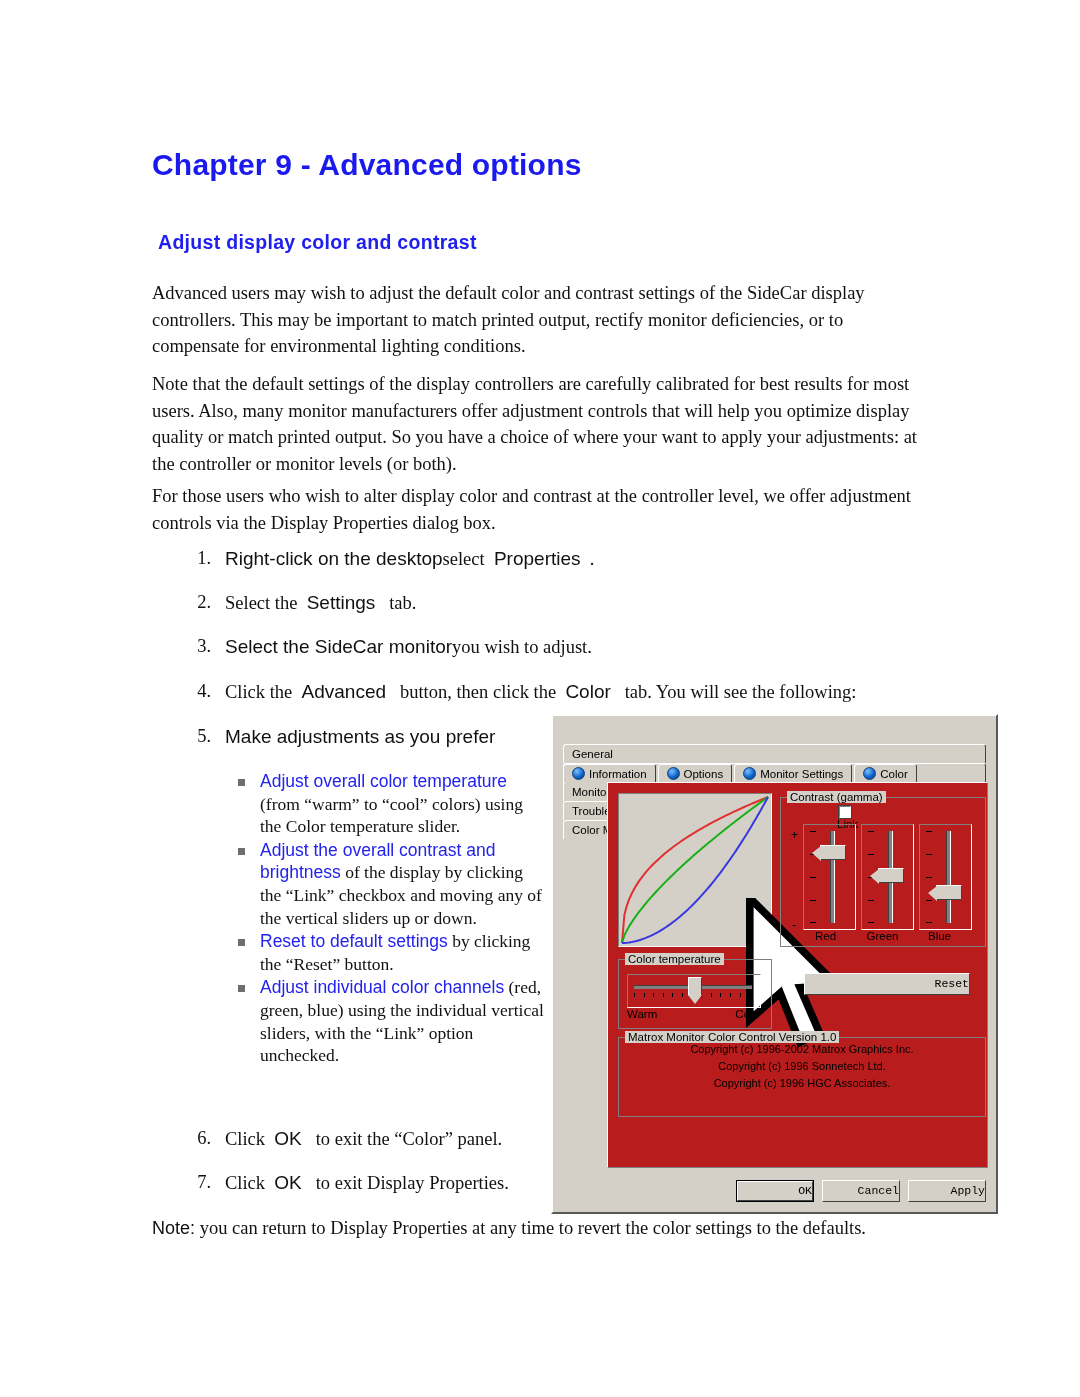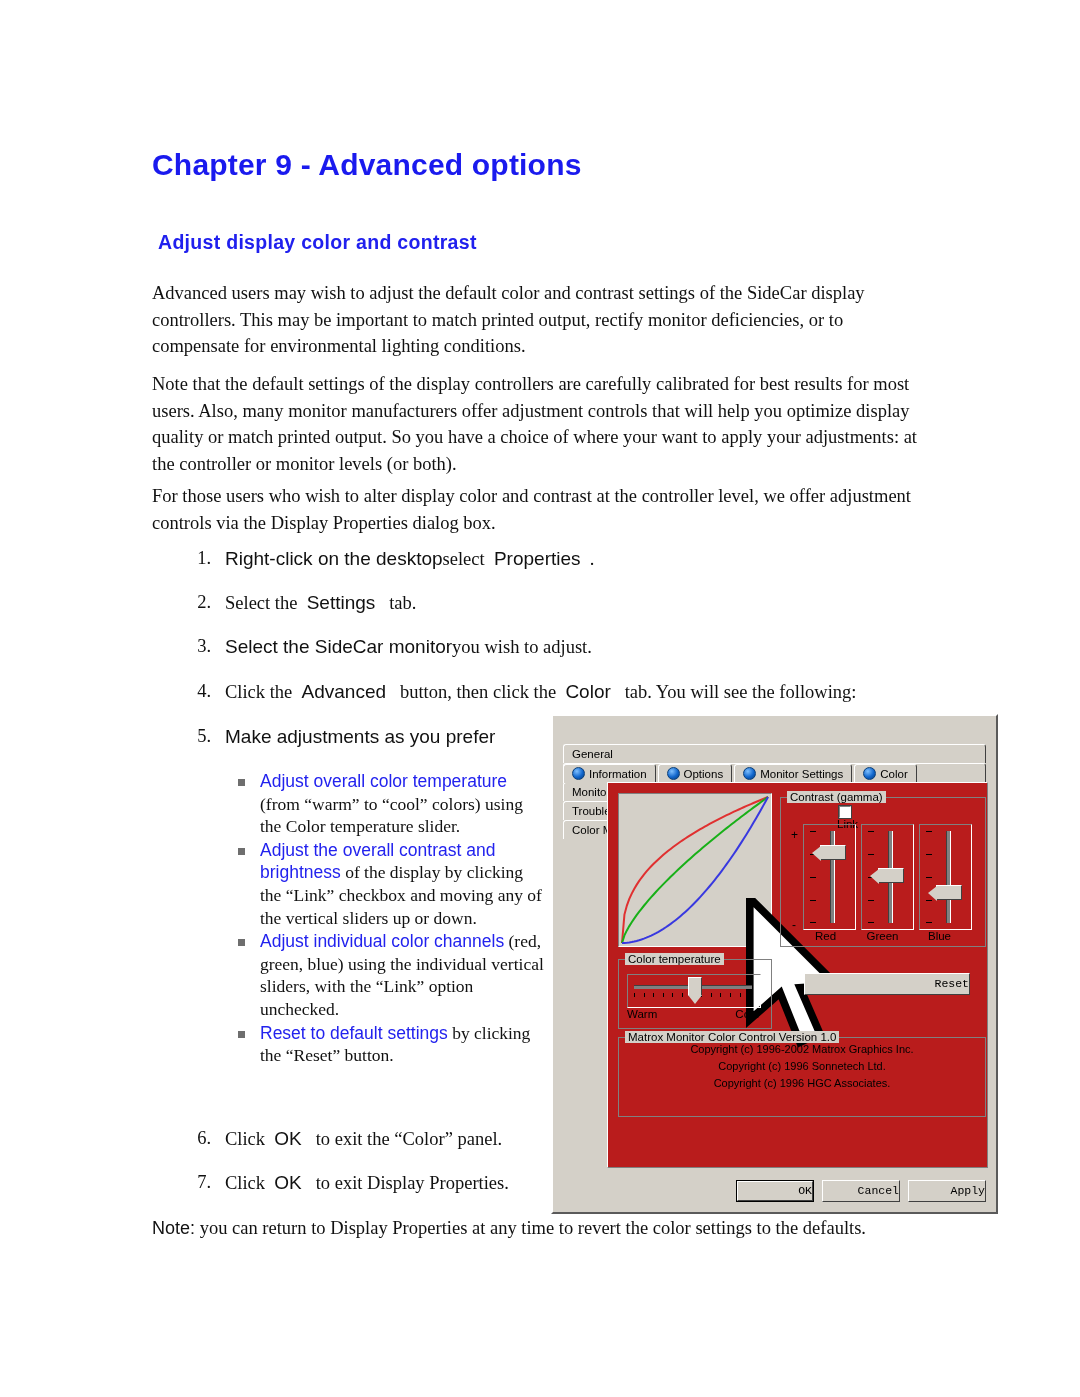--- a/index.html
+++ b/index.html
@@ -315,25 +315,25 @@
     <div class="bullet-item">
       <span class="sq"></span>
       <span class="body"><span class="bl">Adjust overall color temperature</span> <span>(from “warm” to “cool” colors) using the Color temperature slider.</span></span>
     </div>
     <div class="bullet-item">
       <span class="sq"></span>
       <span class="body"><span class="bl">Adjust the overall contrast and brightness</span> <span>of the display by clicking the “Link” checkbox and moving any of the vertical sliders up or down.</span></span>
     </div>
     <div class="bullet-item">
       <span class="sq"></span>
-      <span class="body"><span class="bl">Adjust individual color channels</span> <span>(red, green, blue) using the individual vertical sliders, with the “Link” option unchecked.</span></span>
+      <span class="body"><span class="bl">Reset to default settings</span> <span>by clicking the “Reset” button.</span></span>
     </div>
     <div class="bullet-item">
       <span class="sq"></span>
-      <span class="body"><span class="bl">Reset to default settings</span> <span>by clicking the “Reset” button.</span></span>
+      <span class="body"><span class="bl">Adjust individual color channels</span> <span>(red, green, blue) using the individual vertical sliders, with the “Link” option unchecked.</span></span>
     </div>
   </div>
 
   <div class="note">
     <span class="nlabel">Note:</span>
     <span>you can return to Display Properties at any time to revert the color settings to the defaults.</span>
   </div>
 
 
   <div class="dialog">

